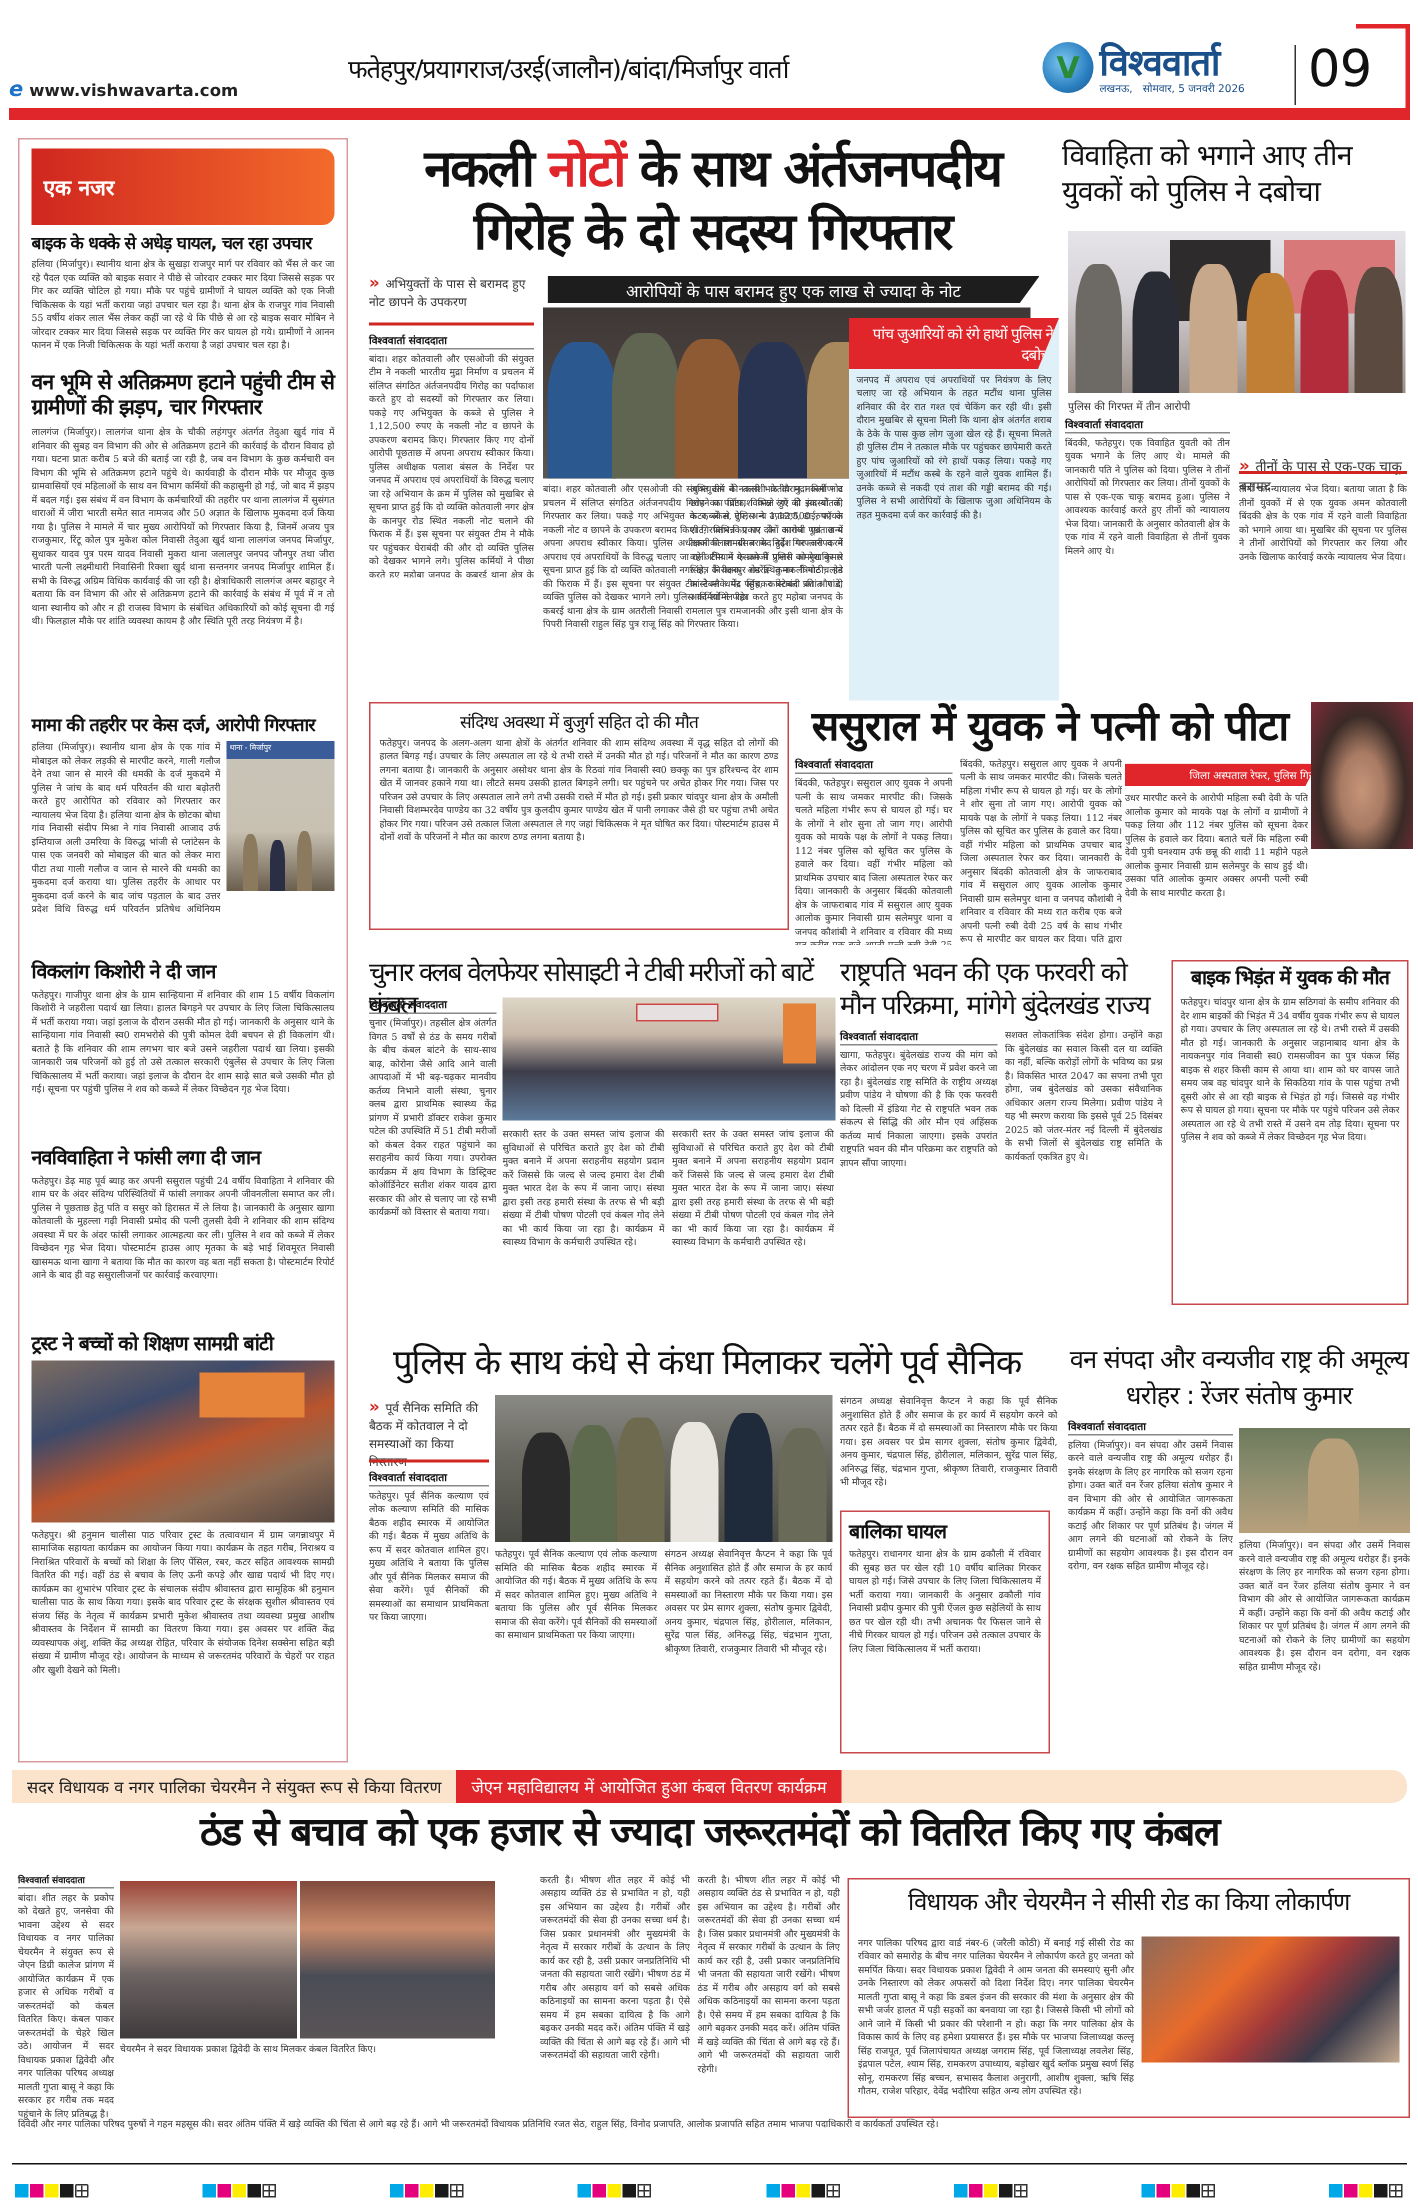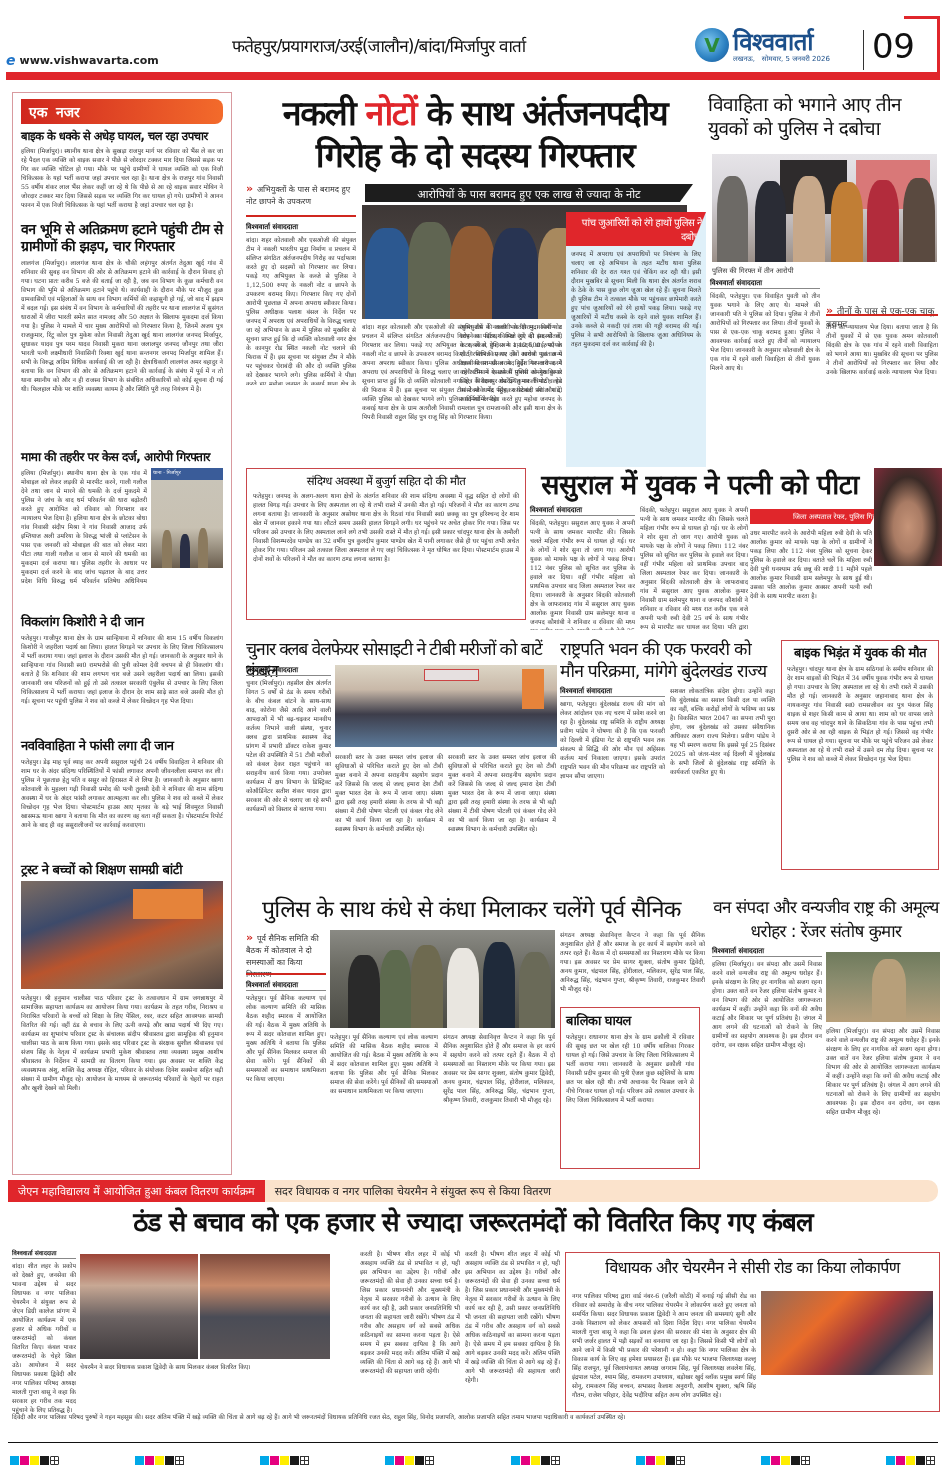--- a/index.html
+++ b/index.html
@@ -29,21 +29,21 @@
   <div class="abs head" style="left:733px;top:24px;font-size:24px;color:#1b4f8a;">विश्ववार्ता</div>
   <div class="abs" style="left:733px;top:54px;font-size:7px;color:#1b4f8a;white-space:pre;">लखनऊ,   सोमवार, 5 जनवरी 2026</div>
   <div class="abs" style="left:863px;top:30px;width:1px;height:40px;background:#333;"></div>
   <div class="abs head" style="left:872px;top:26px;font-size:34px;font-weight:normal;">09</div>
   <div class="abs" style="left:904px;top:16px;width:36px;height:3px;background:#e0262b;"></div>
   <div class="abs" style="left:937px;top:16px;width:3px;height:64px;background:#e0262b;"></div>
   <div class="abs" style="left:6px;top:72px;width:934px;height:8px;background:#e0262b;"></div>
 </div>
 
 <div class="abs redbox" style="left:12px;top:92px;width:220px;height:1083px;border-color:#d89a9f;border-width:1.5px;padding:6px 8px;">
-  <div style="background:linear-gradient(90deg,#d0261f,#f36b2b);color:#fff;font-weight:bold;font-size:14px;padding:3px 8px;border-radius:0 8px 8px 0;margin-bottom:4px;font-family:Liberation Mono, monospace;">एक नजर</div>
+  <div style="background:linear-gradient(90deg,#d0261f,#f36b2b);color:#fff;font-weight:bold;font-size:14px;padding:16px 8px;border-radius:0 8px 8px 0;margin-bottom:4px;">एक नजर</div>
 
   <div class="head" style="font-size:11.5px;margin-bottom:3px;">बाइक के धक्के से अधेड़ घायल, चल रहा उपचार</div>
   <div class="txt" style="height:72px;">हलिया (मिर्जापुर)। स्थानीय थाना क्षेत्र के सुखड़ा राजपुर मार्ग पर रविवार को भैंस ले कर जा रहे पैदल एक व्यक्ति को बाइक सवार ने पीछे से जोरदार टक्कर मार दिया जिससे सड़क पर गिर कर व्यक्ति चोटिल हो गया। मौके पर पहुंचे ग्रामीणों ने घायल व्यक्ति को एक निजी चिकित्सक के यहां भर्ती कराया जहां उपचार चल रहा है। थाना क्षेत्र के राजपुर गांव निवासी 55 वर्षीय शंकर लाल भैंस लेकर कहीं जा रहे थे कि पीछे से आ रहे बाइक सवार मोबिन ने जोरदार टक्कर मार दिया जिससे सड़क पर व्यक्ति गिर कर घायल हो गये। ग्रामीणों ने आनन फानन में एक निजी चिकित्सक के यहां भर्ती कराया है जहां उपचार चल रहा है।</div>
 
   <div class="head" style="font-size:14px;line-height:17px;margin:3px 0;">वन भूमि से अतिक्रमण हटाने पहुंची टीम से ग्रामीणों की झड़प, चार गिरफ्तार</div>
   <div class="txt" style="height:187px;">लालगंज (मिर्जापुर)। लालगंज थाना क्षेत्र के चौकी लहंगपुर अंतर्गत तेदुआ खुर्द गांव में शनिवार की सुबह वन विभाग की ओर से अतिक्रमण हटाने की कार्रवाई के दौरान विवाद हो गया। घटना प्रातः करीब 5 बजे की बताई जा रही है, जब वन विभाग के कुछ कर्मचारी वन विभाग की भूमि से अतिक्रमण हटाने पहुंचे थे। कार्यवाही के दौरान मौके पर मौजूद कुछ ग्रामवासियों एवं महिलाओं के साथ वन विभाग कर्मियों की कहासुनी हो गई, जो बाद में झड़प में बदल गई। इस संबंध में वन विभाग के कर्मचारियों की तहरीर पर थाना लालगंज में सुसंगत धाराओं में जीरा भारती समेत सात नामजद और 50 अज्ञात के खिलाफ मुकदमा दर्ज किया गया है। पुलिस ने मामले में चार मुख्य आरोपियों को गिरफ्तार किया है, जिनमें अजय पुत्र राजकुमार, रिंटू कोल पुत्र मुकेश कोल निवासी तेदुआ खुर्द थाना लालगंज जनपद मिर्जापुर, सुधाकर यादव पुत्र परम यादव निवासी मुकरा थाना जलालपुर जनपद जौनपुर तथा जीरा भारती पत्नी लक्ष्मीधारी निवासिनी रिक्शा खुर्द थाना सन्तनगर जनपद मिर्जापुर शामिल हैं। सभी के विरुद्ध अग्रिम विधिक कार्यवाई की जा रही है। क्षेत्राधिकारी लालगंज अमर बहादुर ने बताया कि वन विभाग की ओर से अतिक्रमण हटाने की कार्रवाई के संबंध में पूर्व में न तो थाना स्थानीय को और न ही राजस्व विभाग के संबंधित अधिकारियों को कोई सूचना दी गई थी। फिलहाल मौके पर शांति व्यवस्था कायम है और स्थिति पूरी तरह नियंत्रण में है।</div>
 
   <div class="head" style="font-size:12px;margin:3px 0;">मामा की तहरीर पर केस दर्ज, आरोपी गिरफ्तार</div>
   <div style="display:flex;gap:4px;">
     <div class="txt" style="flex:1;height:117px;">हलिया (मिर्जापुर)। स्थानीय थाना क्षेत्र के एक गांव में मोबाइल को लेकर लड़की से मारपीट करने, गाली गलौज देने तथा जान से मारने की धमकी के दर्ज मुकदमे में पुलिस ने जांच के बाद धर्म परिवर्तन की धारा बढ़ोतरी करते हुए आरोपित को रविवार को गिरफ्तार कर न्यायालय भेज दिया है। हलिया थाना क्षेत्र के छोटका बोधा गांव निवासी संदीप मिश्रा ने गांव निवासी आजाद उर्फ इम्तियाज अली उमरिया के विरुद्ध भांजी से प्लांटेसन के पास एक जनवरी को मोबाइल की बात को लेकर मारा पीटा तथा गाली गलौज व जान से मारने की धमकी का मुकदमा दर्ज कराया था। पुलिस तहरीर के आधार पर मुकदमा दर्ज करने के बाद जांच पड़ताल के बाद उत्तर प्रदेश विधि विरुद्ध धर्म परिवर्तन प्रतिषेध अधिनियम 2021 की धारा 3 व 5 बढ़ोतरी करते हुए आरोपित को गिरफ्तार कर न्यायालय भेज दिया है।</div>
@@ -190,22 +190,22 @@
 <div class="abs" style="left:712px;top:946px;width:110px;">
   <div class="byline">विश्ववार्ता संवाददाता</div>
   <div class="txt" style="height:208px;">हलिया (मिर्जापुर)। वन संपदा और उसमें निवास करने वाले वन्यजीव राष्ट्र की अमूल्य धरोहर हैं। इनके संरक्षण के लिए हर नागरिक को सजग रहना होगा। उक्त बातें वन रेंजर हलिया संतोष कुमार ने वन विभाग की ओर से आयोजित जागरूकता कार्यक्रम में कहीं। उन्होंने कहा कि वनों की अवैध कटाई और शिकार पर पूर्ण प्रतिबंध है। जंगल में आग लगने की घटनाओं को रोकने के लिए ग्रामीणों का सहयोग आवश्यक है। इस दौरान वन दरोगा, वन रक्षक सहित ग्रामीण मौजूद रहे।</div>
 </div>
 <div class="abs photo" style="left:826px;top:952px;width:114px;height:70px;background:linear-gradient(180deg,#6e7a5c 0%,#8a8c6e 40%,#b8a07c 100%);">
   <div class="person" style="left:40%;width:30%;height:90%;background:#b79f7a;"></div>
 </div>
 <div class="abs txt" style="left:826px;top:1026px;width:114px;height:140px;">हलिया (मिर्जापुर)। वन संपदा और उसमें निवास करने वाले वन्यजीव राष्ट्र की अमूल्य धरोहर हैं। इनके संरक्षण के लिए हर नागरिक को सजग रहना होगा। उक्त बातें वन रेंजर हलिया संतोष कुमार ने वन विभाग की ओर से आयोजित जागरूकता कार्यक्रम में कहीं। उन्होंने कहा कि वनों की अवैध कटाई और शिकार पर पूर्ण प्रतिबंध है। जंगल में आग लगने की घटनाओं को रोकने के लिए ग्रामीणों का सहयोग आवश्यक है। इस दौरान वन दरोगा, वन रक्षक सहित ग्रामीण मौजूद रहे।</div>
 
 <div class="abs" style="left:8px;top:1180px;width:930px;height:22px;background:#fbe3cc;border-radius:0 10px 10px 0;display:flex;">
+  <div style="color:#222;font-size:11px;padding:3px 10px;white-space:nowrap;">सदर विधायक व नगर पालिका चेयरमैन ने संयुक्त रूप से किया वितरण</div>
   <div style="background:#e0262b;color:#fff;font-size:11px;padding:3px 10px;white-space:nowrap;">जेएन महाविद्यालय में आयोजित हुआ कंबल वितरण कार्यक्रम</div>
-  <div style="color:#222;font-size:11px;padding:3px 10px;white-space:nowrap;">सदर विधायक व नगर पालिका चेयरमैन ने संयुक्त रूप से किया वितरण</div>
 </div>
 <div class="abs head" style="left:8px;top:1206px;width:930px;font-size:26px;line-height:32px;text-align:center;letter-spacing:-0.9px;">ठंड से बचाव को एक हजार से ज्यादा जरूरतमंदों को वितरित किए गए कंबल</div>
 <div class="abs" style="left:12px;top:1249px;width:64px;">
   <div class="byline" style="font-size:6px;">विश्ववार्ता संवाददाता</div>
   <div class="txt" style="height:160px;">बांदा। शीत लहर के प्रकोप को देखते हुए, जनसेवा की भावना उद्देश्य से सदर विधायक व नगर पालिका चेयरमैन ने संयुक्त रूप से जेएन डिग्री कालेज प्रांगण में आयोजित कार्यक्रम में एक हजार से अधिक गरीबों व जरूरतमंदों को कंबल वितरित किए। कंबल पाकर जरूरतमंदों के चेहरे खिल उठे। आयोजन में सदर विधायक प्रकाश द्विवेदी और नगर पालिका परिषद अध्यक्ष मालती गुप्ता बासू ने कहा कि सरकार हर गरीब तक मदद पहुंचाने के लिए प्रतिबद्ध है।</div>
 </div>
 <div class="abs photo" style="left:80px;top:1254px;width:118px;height:105px;background:linear-gradient(180deg,#9c4436 0%,#c8a894 30%,#6b6262 60%,#3f3a3c 100%);"></div>
 <div class="abs photo" style="left:200px;top:1254px;width:130px;height:105px;background:linear-gradient(180deg,#7f4a3c 0%,#c88a6a 30%,#4a4c56 60%,#5a5456 100%);"></div>
 <div class="abs txt" style="left:80px;top:1362px;width:250px;height:26px;">चेयरमैन ने सदर विधायक प्रकाश द्विवेदी के साथ मिलकर कंबल वितरित किए।</div>
 <div class="abs txt" style="left:360px;top:1249px;width:100px;height:160px;">करती है। भीषण शीत लहर में कोई भी असहाय व्यक्ति ठंड से प्रभावित न हो, यही इस अभियान का उद्देश्य है। गरीबों और जरूरतमंदों की सेवा ही उनका सच्चा धर्म है। जिस प्रकार प्रधानमंत्री और मुख्यमंत्री के नेतृत्व में सरकार गरीबों के उत्थान के लिए कार्य कर रही है, उसी प्रकार जनप्रतिनिधि भी जनता की सहायता जारी रखेंगे। भीषण ठंड में गरीब और असहाय वर्ग को सबसे अधिक कठिनाइयों का सामना करना पड़ता है। ऐसे समय में हम सबका दायित्व है कि आगे बढ़कर उनकी मदद करें। अंतिम पंक्ति में खड़े व्यक्ति की चिंता से आगे बढ़ रहे हैं। आगे भी जरूरतमंदों की सहायता जारी रहेगी।</div>

